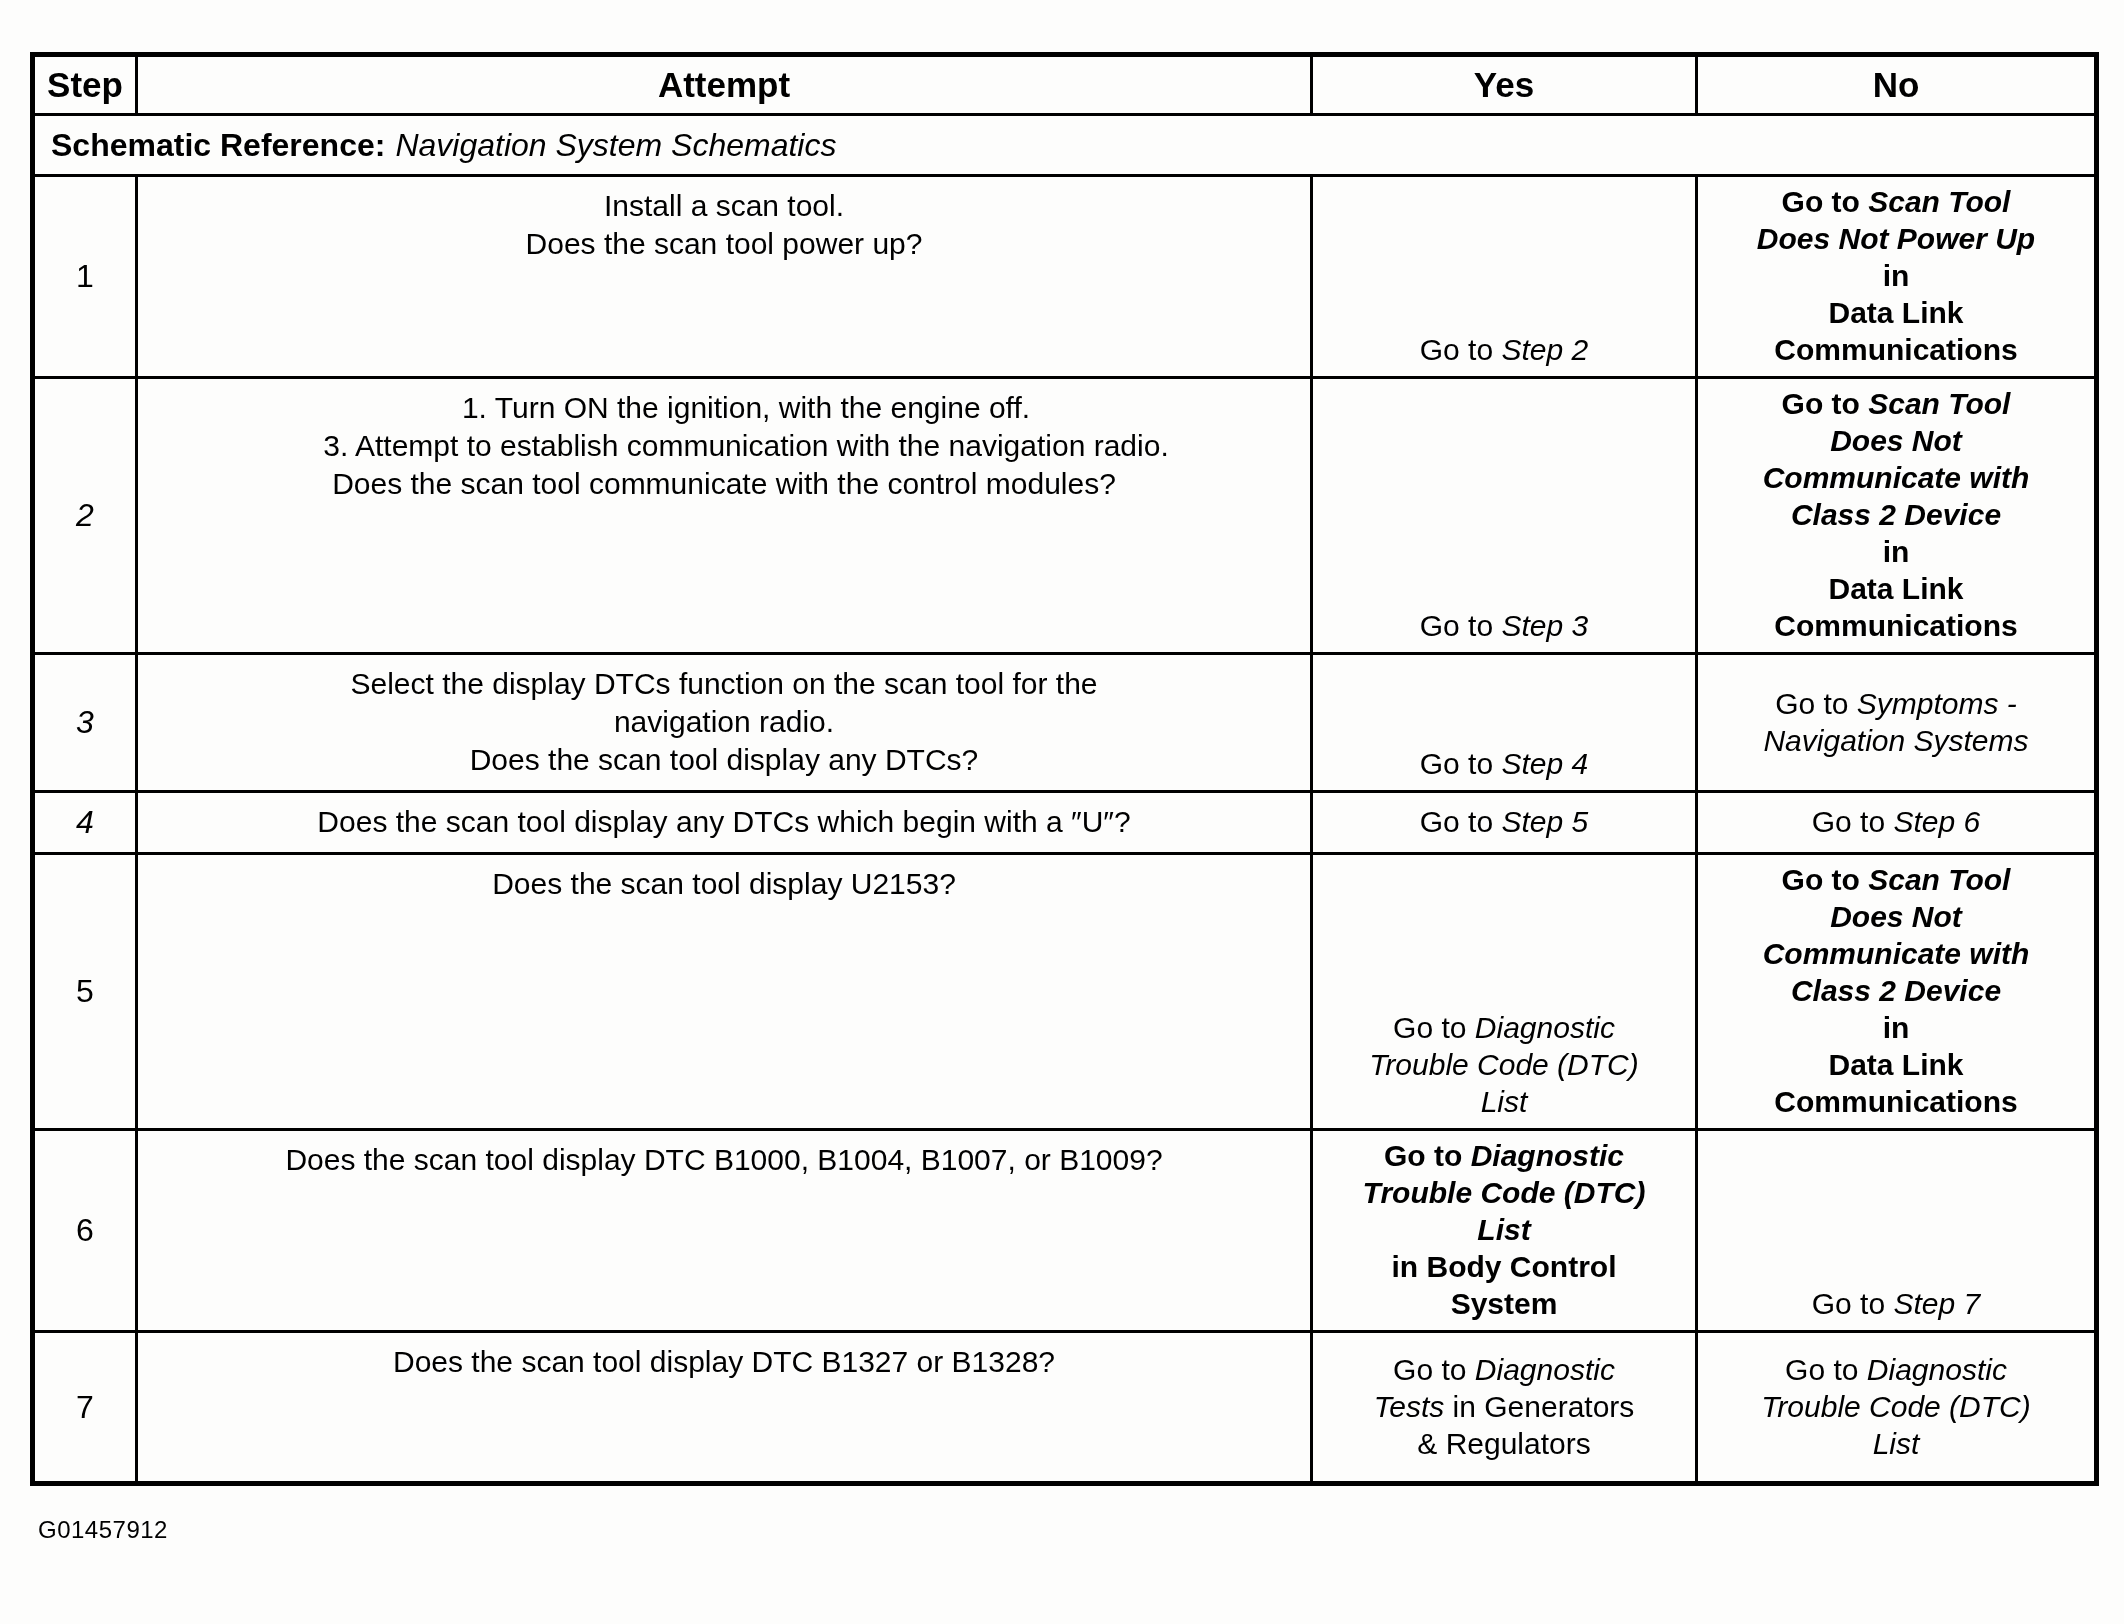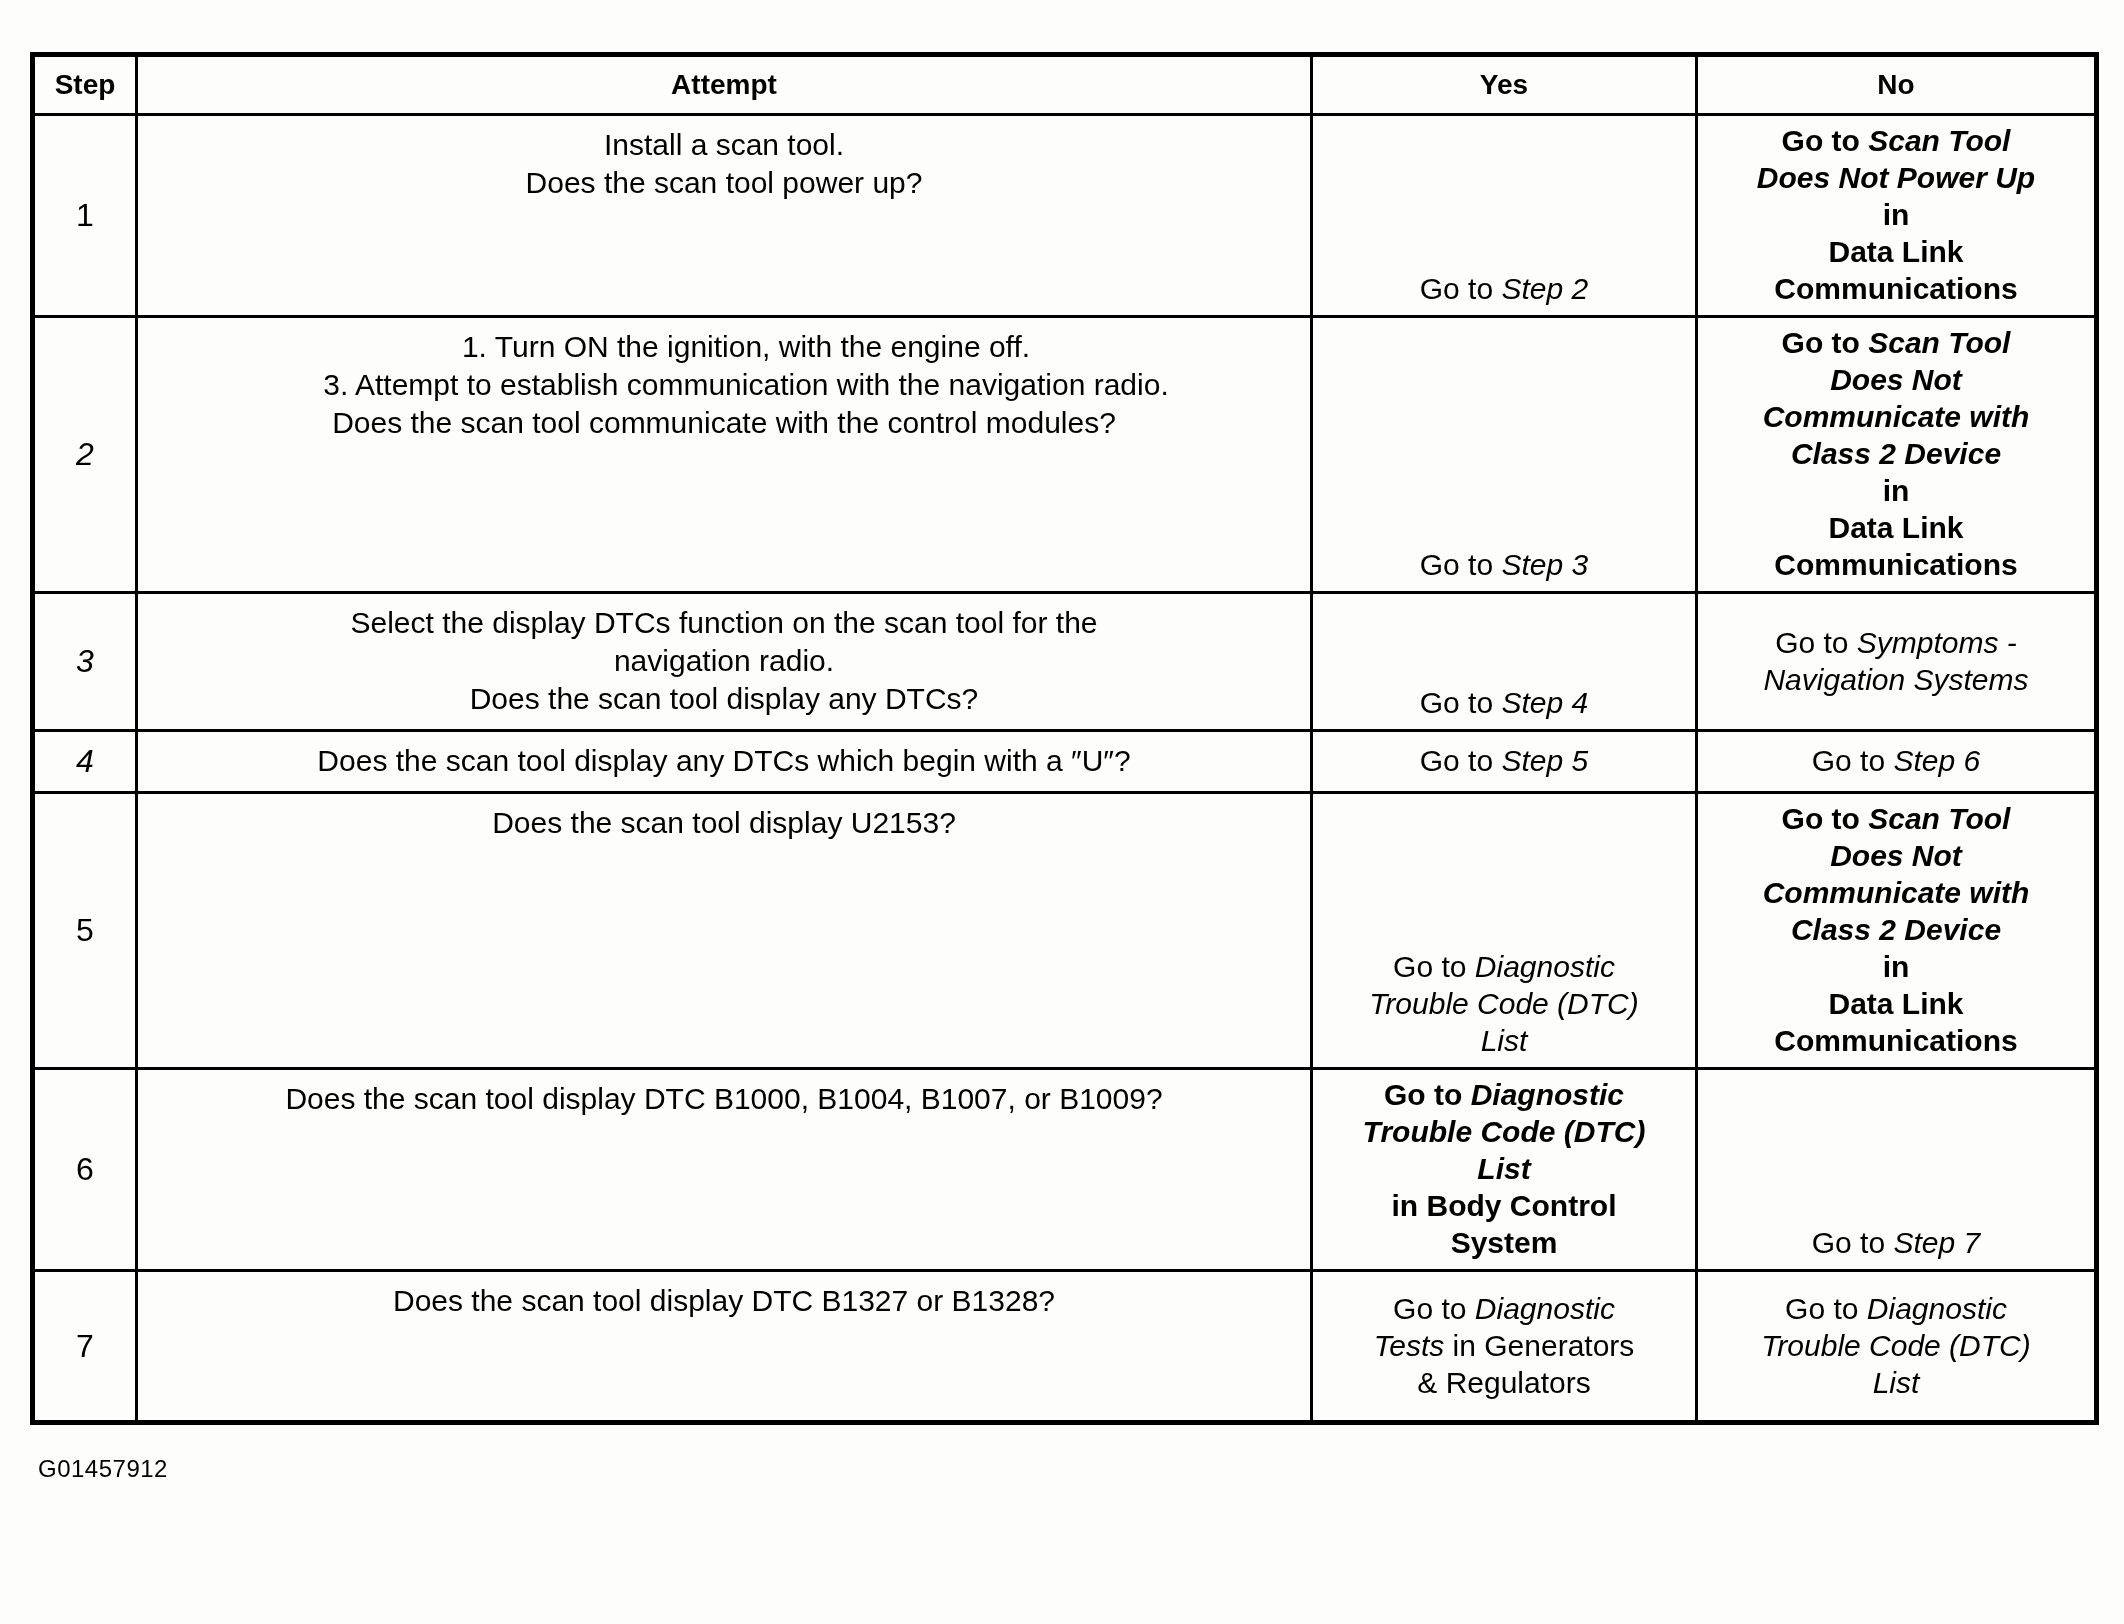--- a/index.html
+++ b/index.html
@@ -14,21 +14,21 @@
 
   .diag-table {
     width: 2064px;
     border-collapse: collapse;
     table-layout: fixed;
     border: 5px solid #000;
   }
   .diag-table th, .diag-table td { border: 3px solid #000; }
 
   th.col-head {
-    font-size: 28px;
+    font-size: 35px;
     font-weight: bold;
     text-align: center;
     padding: 5px 4px;
     height: 46px;
     vertical-align: middle;
   }
 
   .schematic-cell {
     font-size: 32px;
     padding: 6px 16px;
@@ -97,20 +97,25 @@
     </colgroup>
     <thead>
       <tr data-name="table-header-row">
         <th class="col-head" data-name="column-header-step">Step</th>
         <th class="col-head" data-name="column-header-action">Attempt</th>
         <th class="col-head" data-name="column-header-yes">Yes</th>
         <th class="col-head" data-name="column-header-no">No</th>
       </tr>
     </thead>
     <tbody data-name="diagnostic-table-body">
+      <tr data-name="schematic-reference-row">
+        <td colspan="4" class="schematic-cell" data-name="schematic-reference-cell">
+          <span class="sr-label" data-name="schematic-reference-label">Schematic Reference:</span><span class="sr-value" data-name="schematic-reference-value">Navigation System Schematics</span>
+        </td>
+      </tr>
 
     <tr data-name="step-row-1">
           <td class="step-cell" data-name="step-number-cell">1</td>
           <td class="action-cell" data-name="action-cell">
             <div class="action-line" data-name="action-line"><span data-name="text-segment">Install a scan tool.</span></div>
             <div class="action-line" data-name="action-line"><span data-name="text-segment">Does the scan tool power up?</span></div>
           </td>
           <td class="result-cell valign-bottom" data-name="yes-cell">
             <div class="result-line" data-name="result-line"><span data-name="text-segment">Go to </span><span data-name="text-segment" class="it">Step 2</span></div>
           </td>

